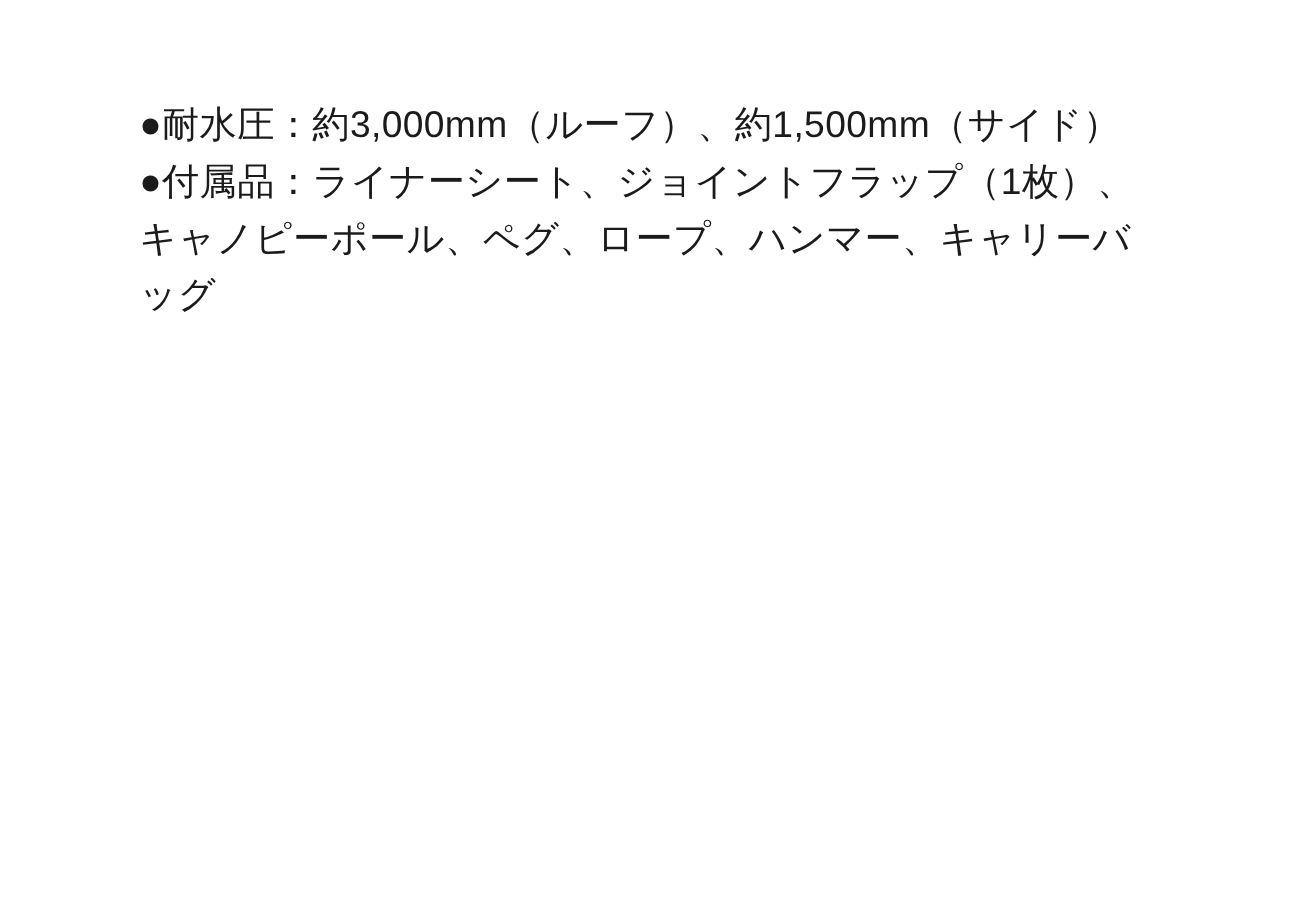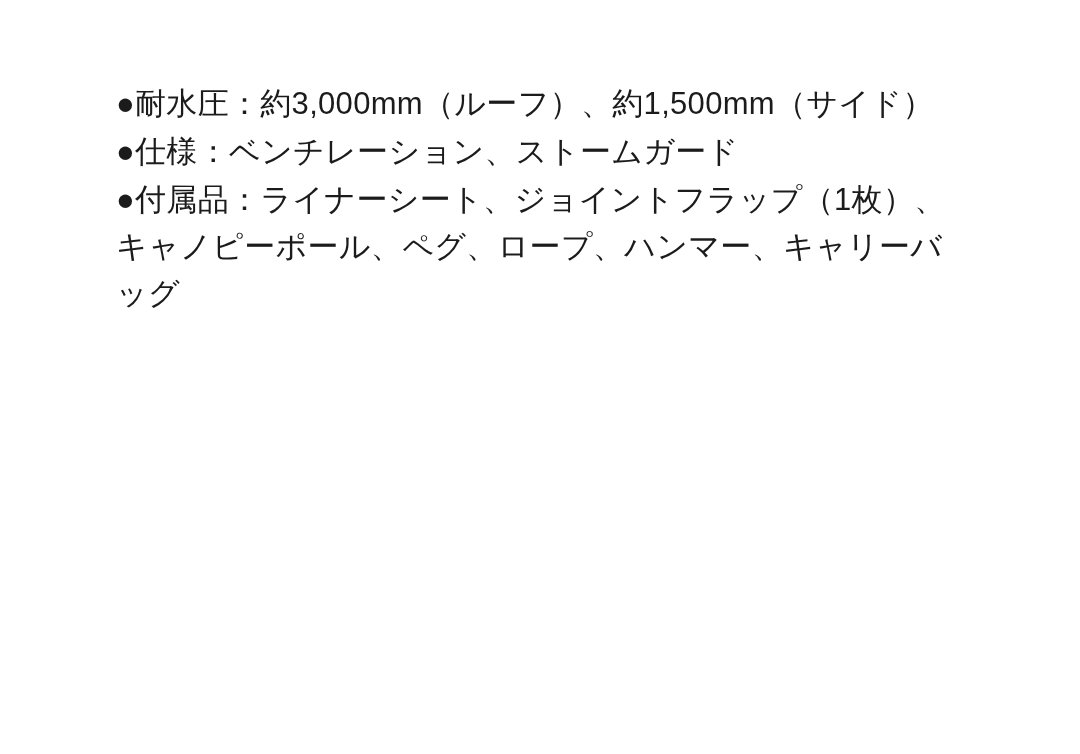--- a/index.html
+++ b/index.html
@@ -37,16 +37,15 @@
     text-indent: 0;
     word-break: break-all;
   }
 </style>
 </head>
 <body>
 
 <div class="page">
   <ul class="spec-list">
     <li class="spec-item">●耐水圧：約3,000mm（ルーフ）、約1,500mm（サイド）</li>
-    <li class="spec-item">●仕様：ベンチレーション、ストームガード</li>
     <li class="spec-item">●付属品：ライナーシート、ジョイントフラップ（1枚）、キャノピーポール、ペグ、ロープ、ハンマー、キャリーバッグ</li>
   </ul>
 </div>
 
 </body></html>

